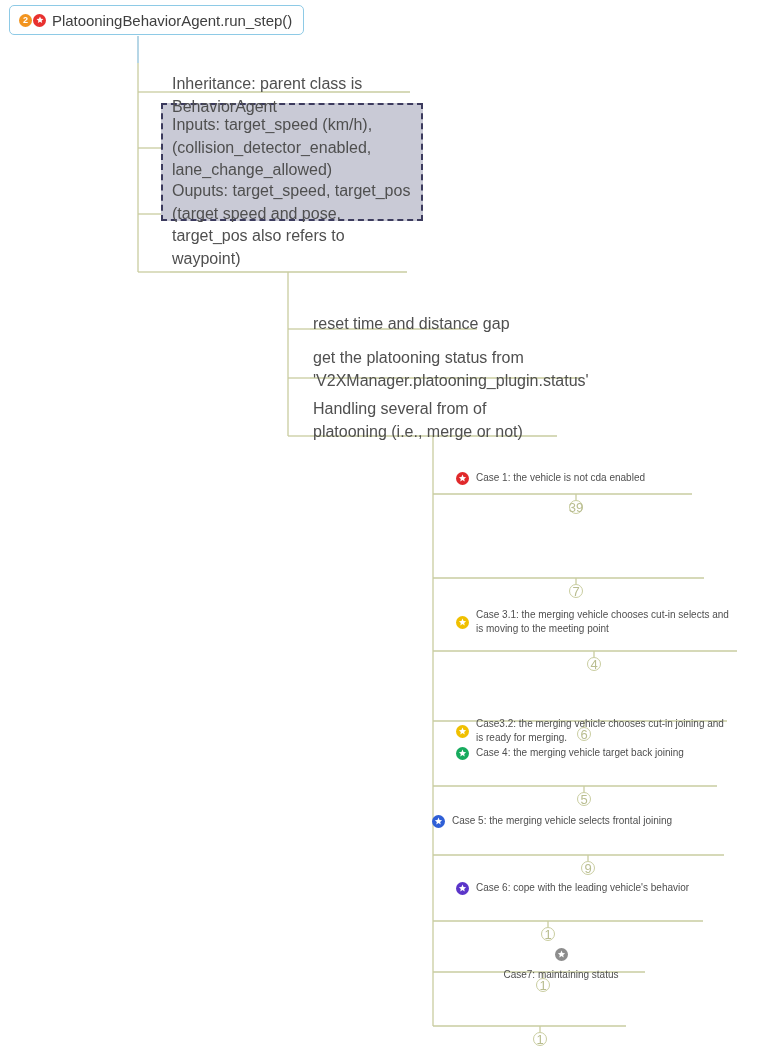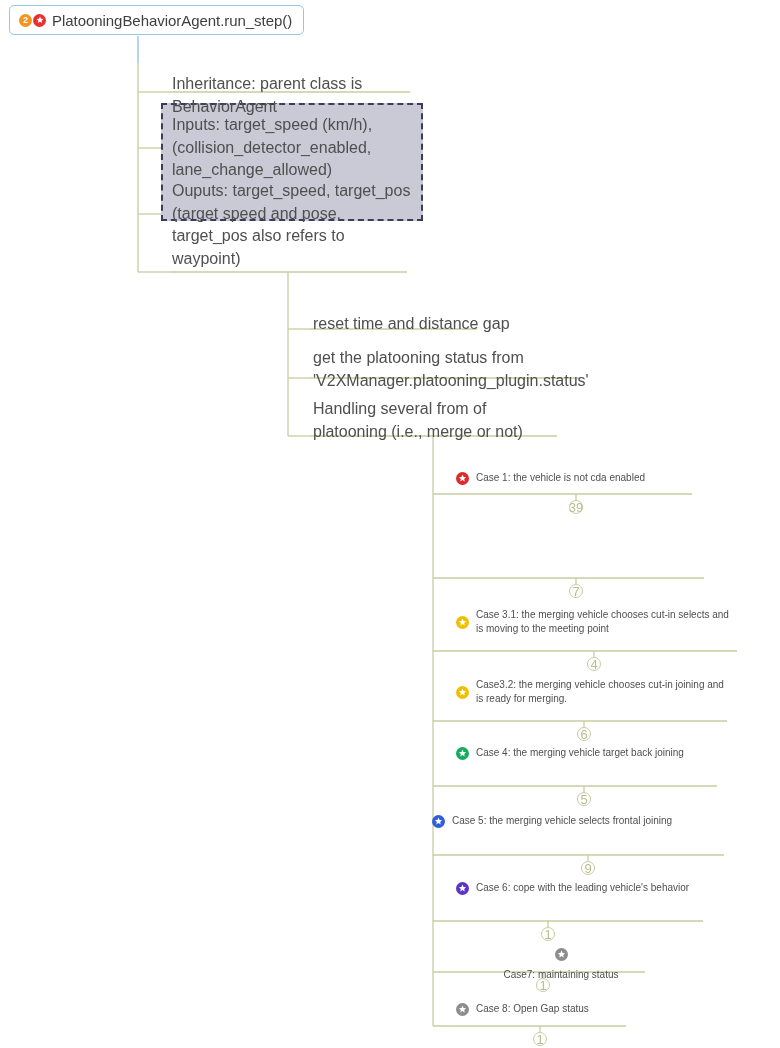--- a/index.html
+++ b/index.html
@@ -236,21 +236,21 @@
   <div class="case-node" style="left:456px; top:608px; width:280px;">
     <span class="case-icon">
       <svg width="13" height="13" viewBox="0 0 13 13" aria-hidden="true">
         <circle cx="6.5" cy="6.5" r="6.5" fill="#f0c000"></circle>
         <polygon points="6.5,2.6 7.55,5.0 10.1,5.2 8.15,6.9 8.75,9.4 6.5,8.05 4.25,9.4 4.85,6.9 2.9,5.2 5.45,5.0" fill="#ffffff"></polygon>
       </svg>
     </span>
     <span class="case-text">Case 3.1: the merging vehicle chooses cut-in selects and is moving to the meeting point</span>
   </div>
 
-  <div class="case-node" style="left:456px; top:678px; width:276px;justify-content:flex-end;">
+  <div class="case-node" style="left:456px; top:717px; width:276px;justify-content:flex-end;">
     <span class="case-icon">
       <svg width="13" height="13" viewBox="0 0 13 13" aria-hidden="true">
         <circle cx="6.5" cy="6.5" r="6.5" fill="#f0c000"></circle>
         <polygon points="6.5,2.6 7.55,5.0 10.1,5.2 8.15,6.9 8.75,9.4 6.5,8.05 4.25,9.4 4.85,6.9 2.9,5.2 5.45,5.0" fill="#ffffff"></polygon>
       </svg>
     </span>
     <span class="case-text">Case3.2: the merging vehicle chooses cut-in joining and is ready for merging.</span>
   </div>
 
   <div class="case-node" style="left:456px; top:746px; width:258px;">
@@ -286,29 +286,20 @@
   <div class="case-node" style="left:456px; top:948px; width:210px;flex-direction:column;">
     <span class="case-icon">
       <svg width="13" height="13" viewBox="0 0 13 13" aria-hidden="true">
         <circle cx="6.5" cy="6.5" r="6.5" fill="#8d8d8d"></circle>
         <polygon points="6.5,2.6 7.55,5.0 10.1,5.2 8.15,6.9 8.75,9.4 6.5,8.05 4.25,9.4 4.85,6.9 2.9,5.2 5.45,5.0" fill="#ffffff"></polygon>
       </svg>
     </span>
     <span class="case-text">Case7: maintaining status</span>
   </div>
 
-  <div class="case-node" style="left:456px; top:1002px; width:206px;">
-    <span class="case-icon">
-      <svg width="13" height="13" viewBox="0 0 13 13" aria-hidden="true">
-        <circle cx="6.5" cy="6.5" r="6.5" fill="#8d8d8d"></circle>
-        <polygon points="6.5,2.6 7.55,5.0 10.1,5.2 8.15,6.9 8.75,9.4 6.5,8.05 4.25,9.4 4.85,6.9 2.9,5.2 5.45,5.0" fill="#ffffff"></polygon>
-      </svg>
-    </span>
-    <span class="case-text">Case 8: Open Gap status</span>
-  </div>
 
   <div class="count-bubble" style="left:569px; top:500px;">39</div>
   <div class="count-bubble" style="left:569px; top:584px;">7</div>
   <div class="count-bubble" style="left:587px; top:657px;">4</div>
   <div class="count-bubble" style="left:577px; top:727px;">6</div>
   <div class="count-bubble" style="left:577px; top:792px;">5</div>
   <div class="count-bubble" style="left:581px; top:861px;">9</div>
   <div class="count-bubble" style="left:541px; top:927px;">1</div>
   <div class="count-bubble" style="left:536px; top:978px;">1</div>
   <div class="count-bubble" style="left:533px; top:1032px;">1</div>

